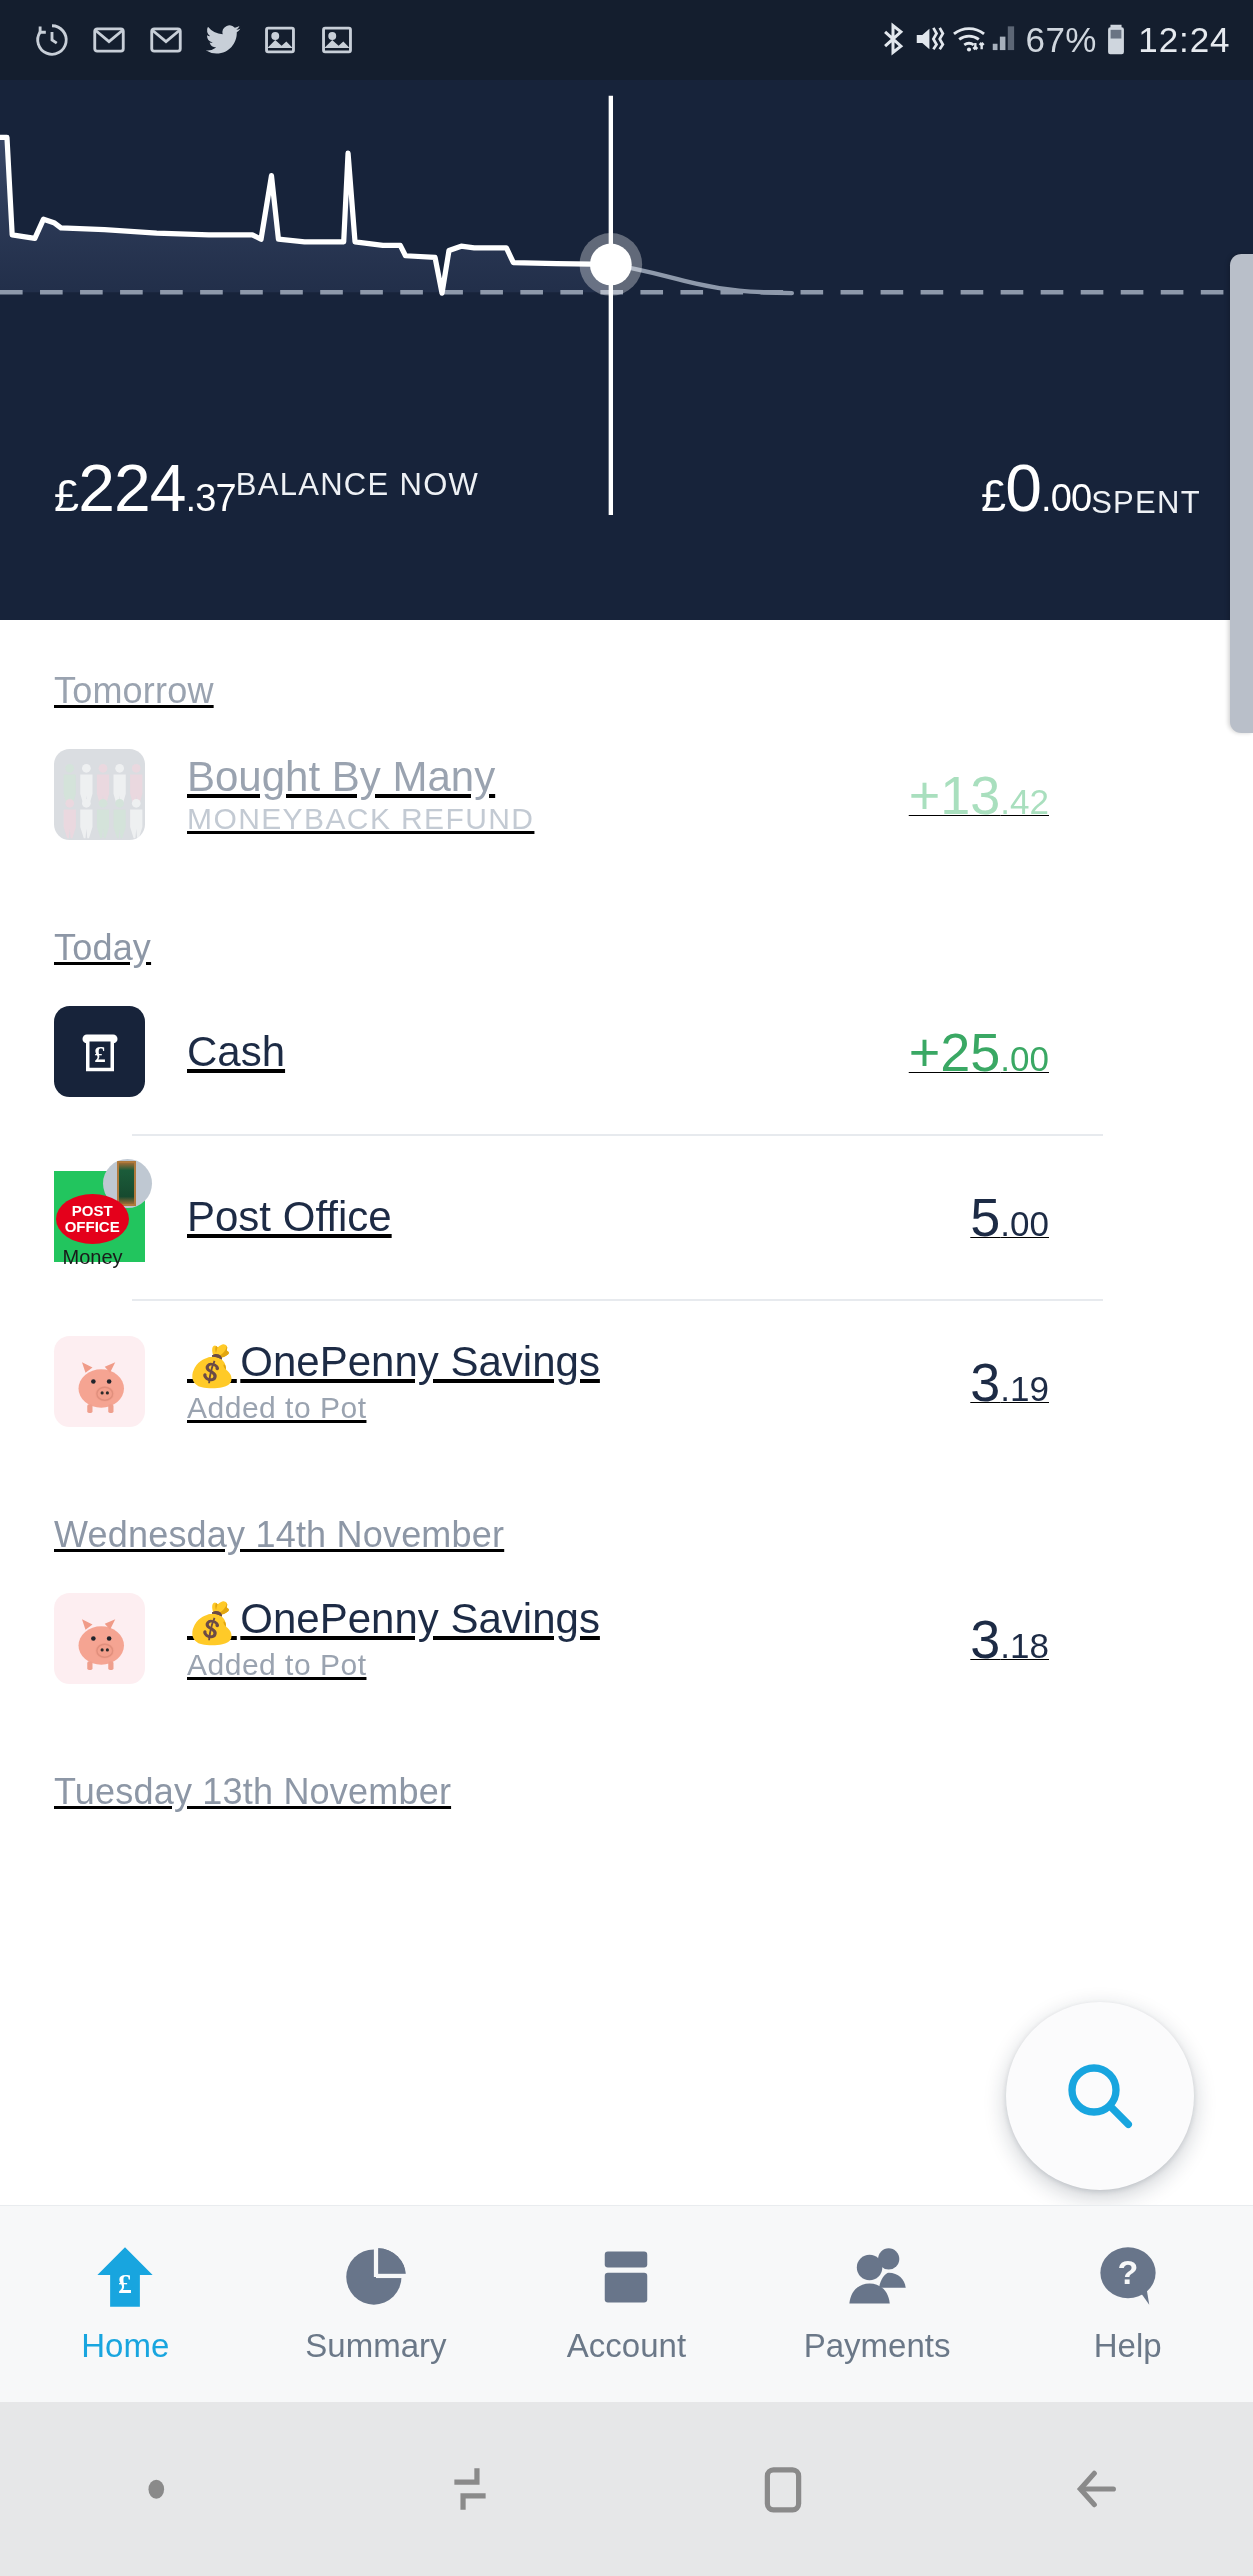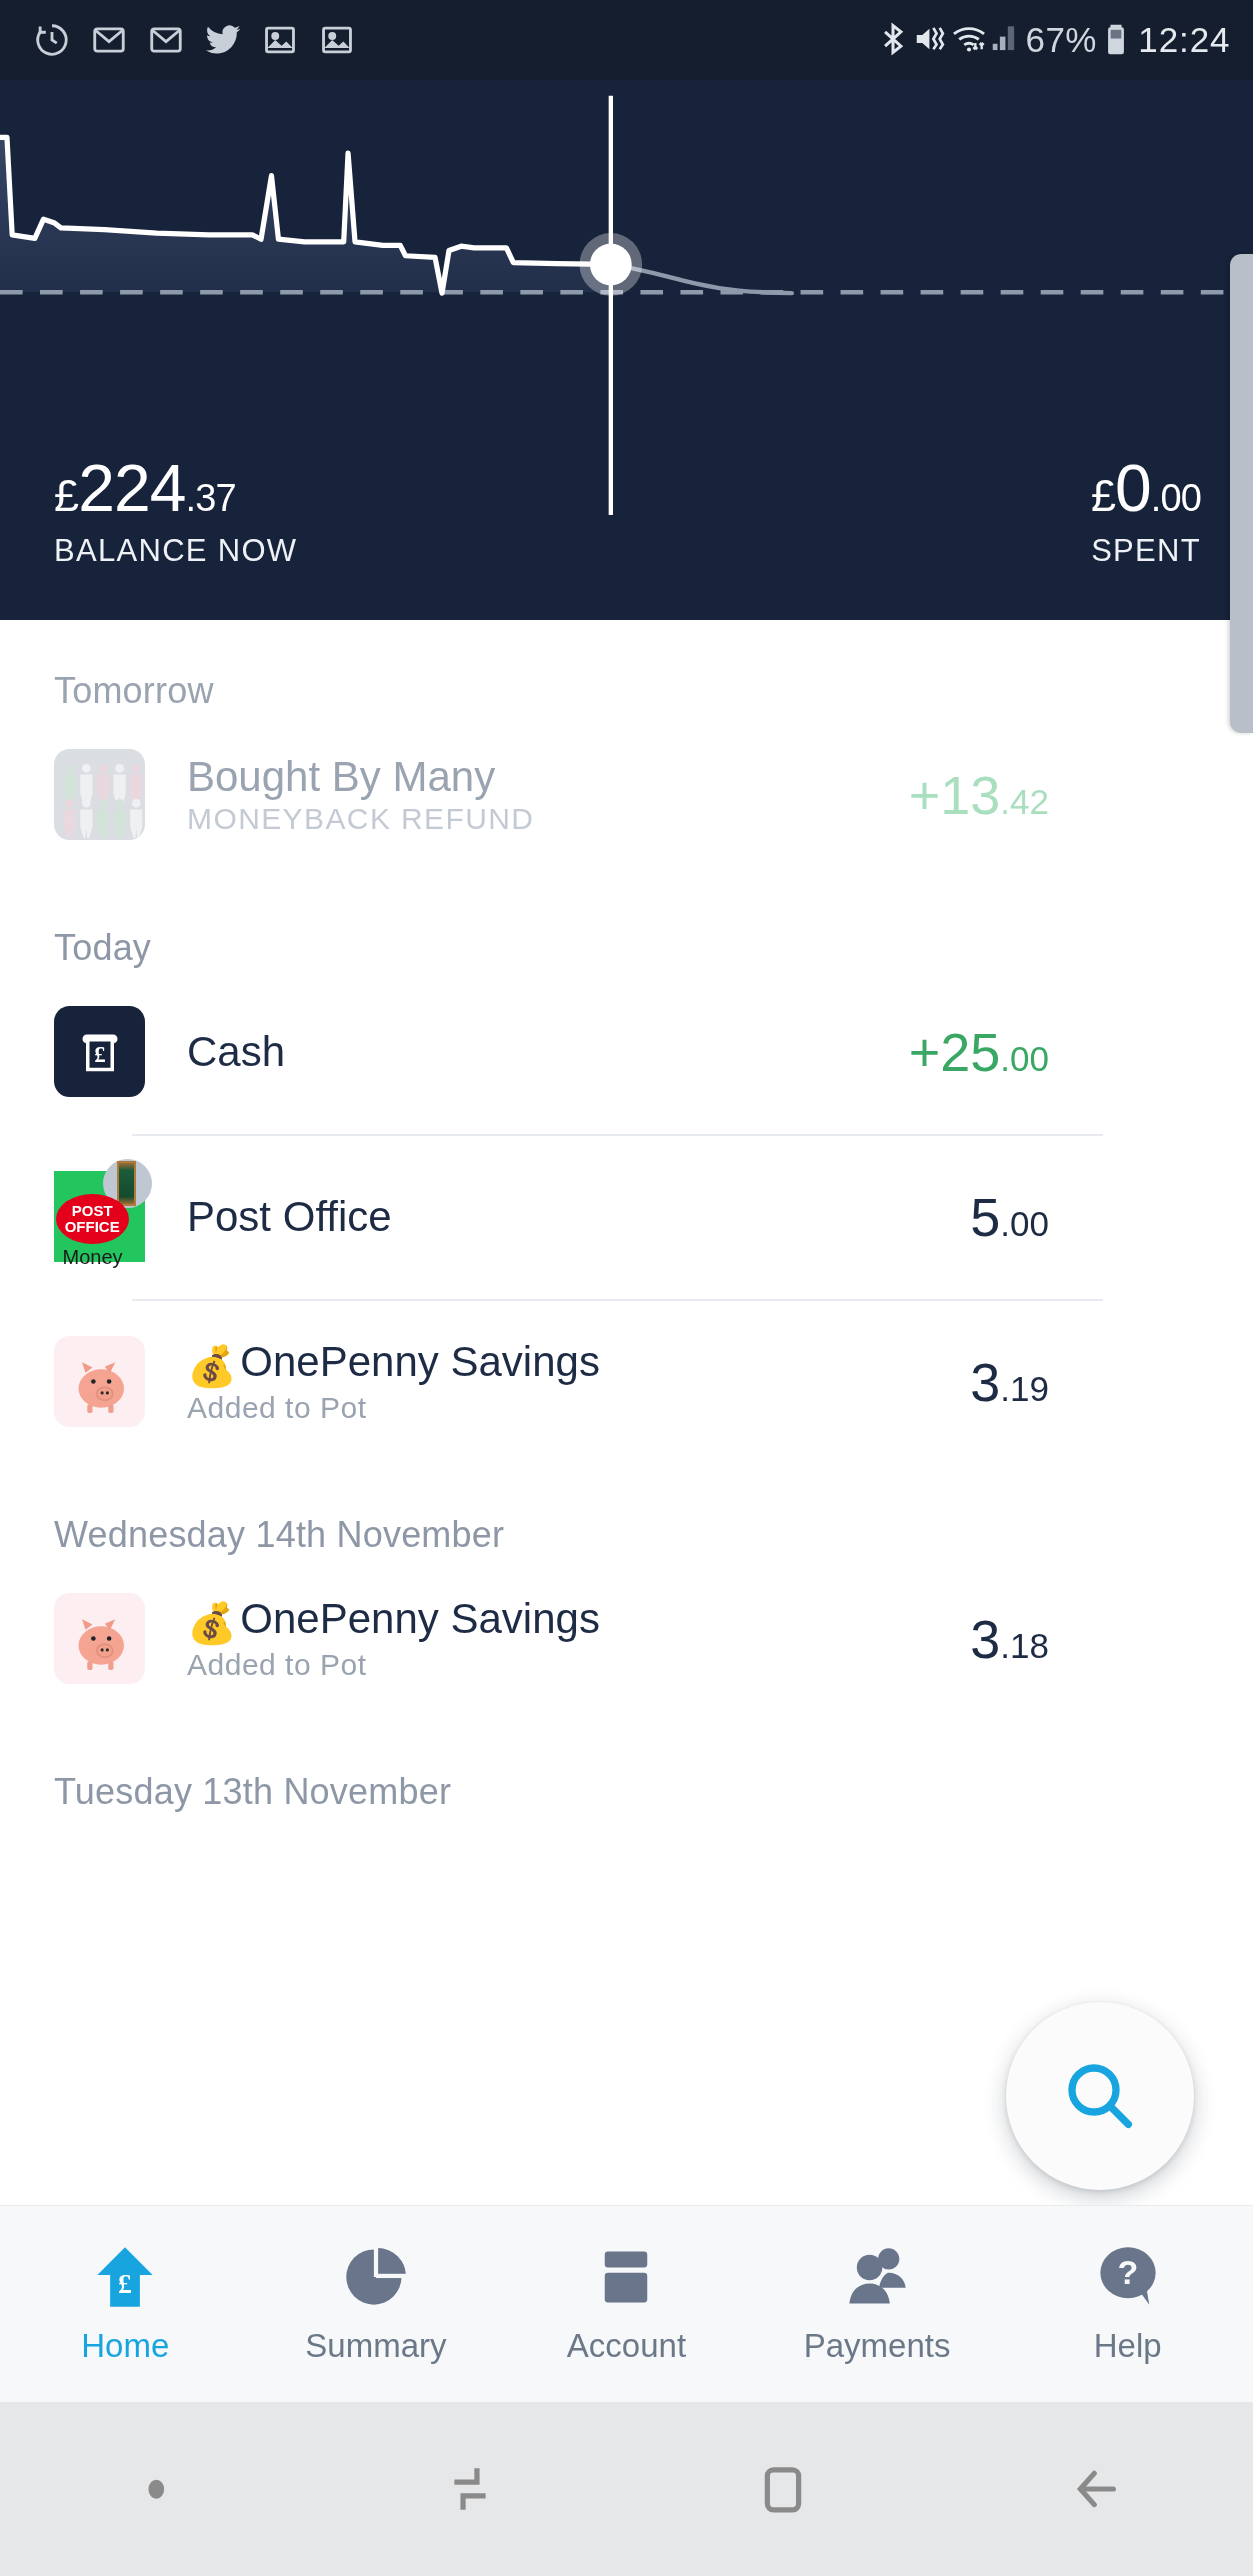--- a/index.html
+++ b/index.html
@@ -29,21 +29,21 @@
     background:#17233a; overflow:hidden;
   }
   .chartbox{ position:absolute; inset:0 0 auto 0; height:435px; }
   .chartbox svg{ display:block; width:1253px; height:435px; }
 
   .balances{
     position:absolute; left:0; bottom:0; width:1253px; height:165px;
     display:flex; justify-content:space-between; align-items:flex-start;
     padding:0 52px 0 54px;
   }
-  .bal-col{ display:flex; flex-direction:column; }
+  .bal-col{ display:flex; }
   .bal-col.right{ align-items:flex-end; }
   .bal-amount{
     color:#ffffff; font-weight:300; line-height:1;
     letter-spacing:-0.9px; white-space:nowrap;
   }
   .bal-cur{ font-size:45px; vertical-align:baseline; font-weight:300; }
   .bal-int{ font-size:66px; font-weight:300; }
   .bal-dec{ font-size:38px; font-weight:300; }
   .bal-label{
     color:#eef1f5; font-size:31px; letter-spacing:1.3px;
@@ -57,21 +57,21 @@
   }
   .scrollbar-thumb{
     position:absolute; right:0; top:174px; width:22.6px; height:479px;
     background:#b9bfc9; border-radius:11.3px 0 0 11.3px;
     box-shadow:-1.7px 0 4.4px rgba(0,0,0,.18);
   }
 
   
   .list{
     position:absolute; top:620px; left:0; width:1103px; height:1586px;
-    background:#ffffff; overflow:hidden;
+    background:#ffffff; overflow:hidden;text-decoration:underline;
   }
   .daygroup{ padding:0; }
   .dayhead{
     font-size:36px; color:#8d97a6; font-weight:300;
     padding:50px 0 0 54px; letter-spacing:0.2px;
   }
   .dayhead.faded{ color:#9aa3b0; }
 
   .txrow{
     display:flex; align-items:center; min-height:165px;

